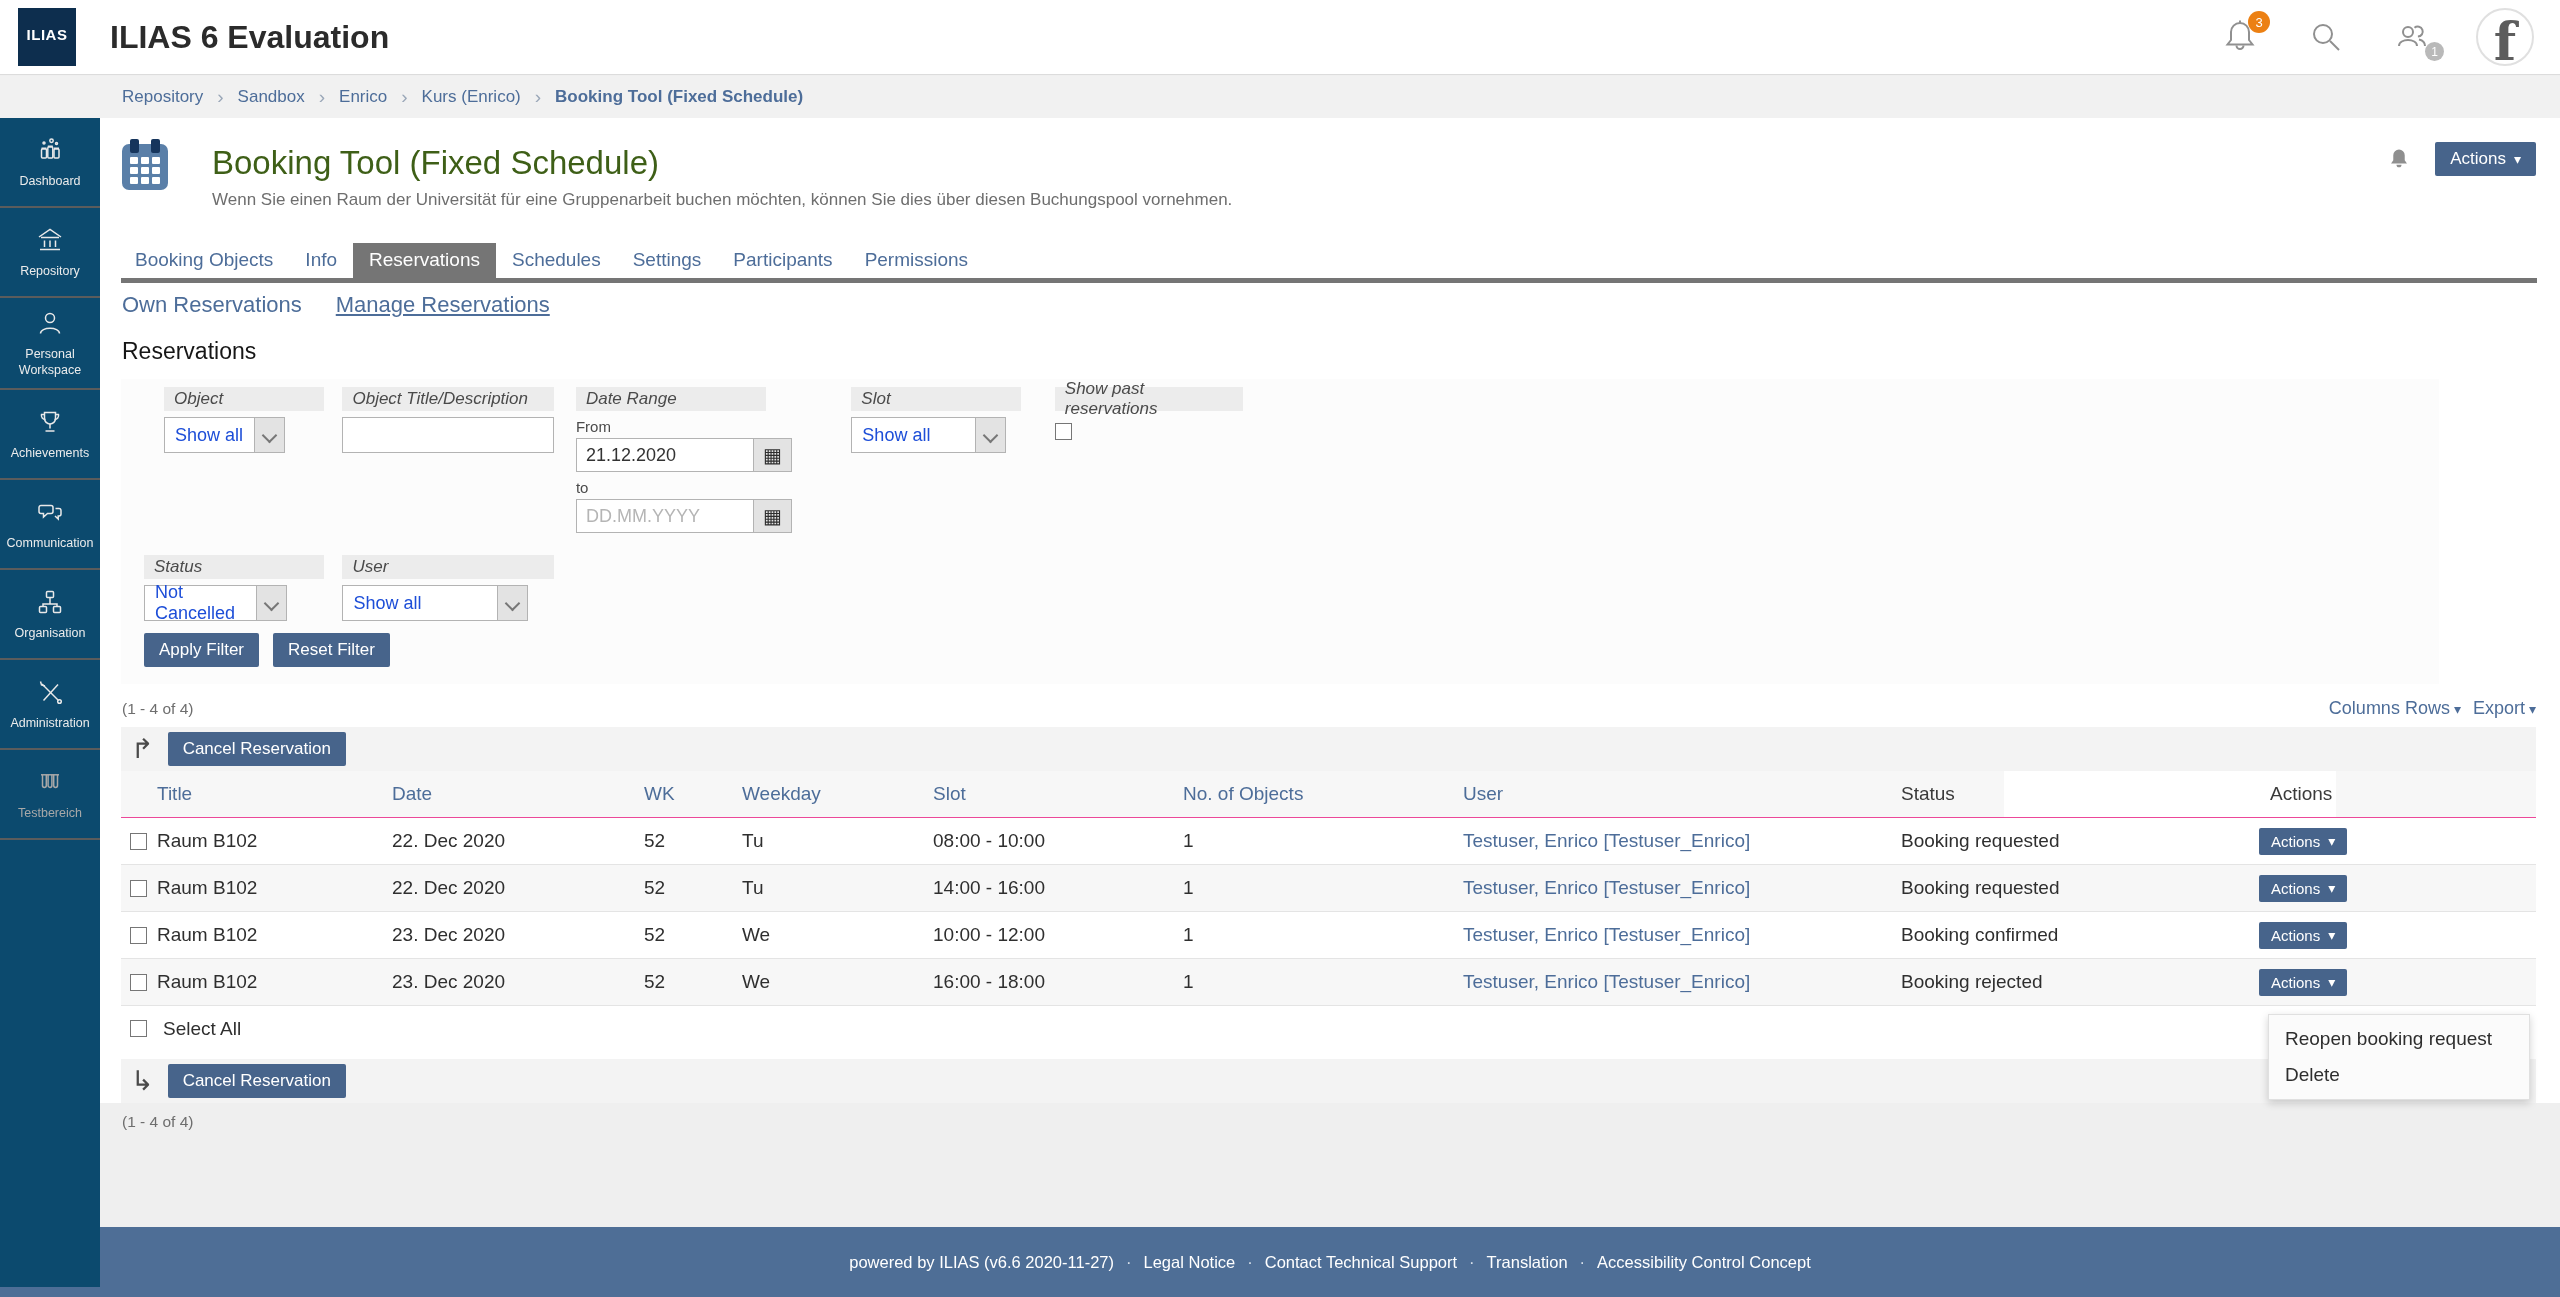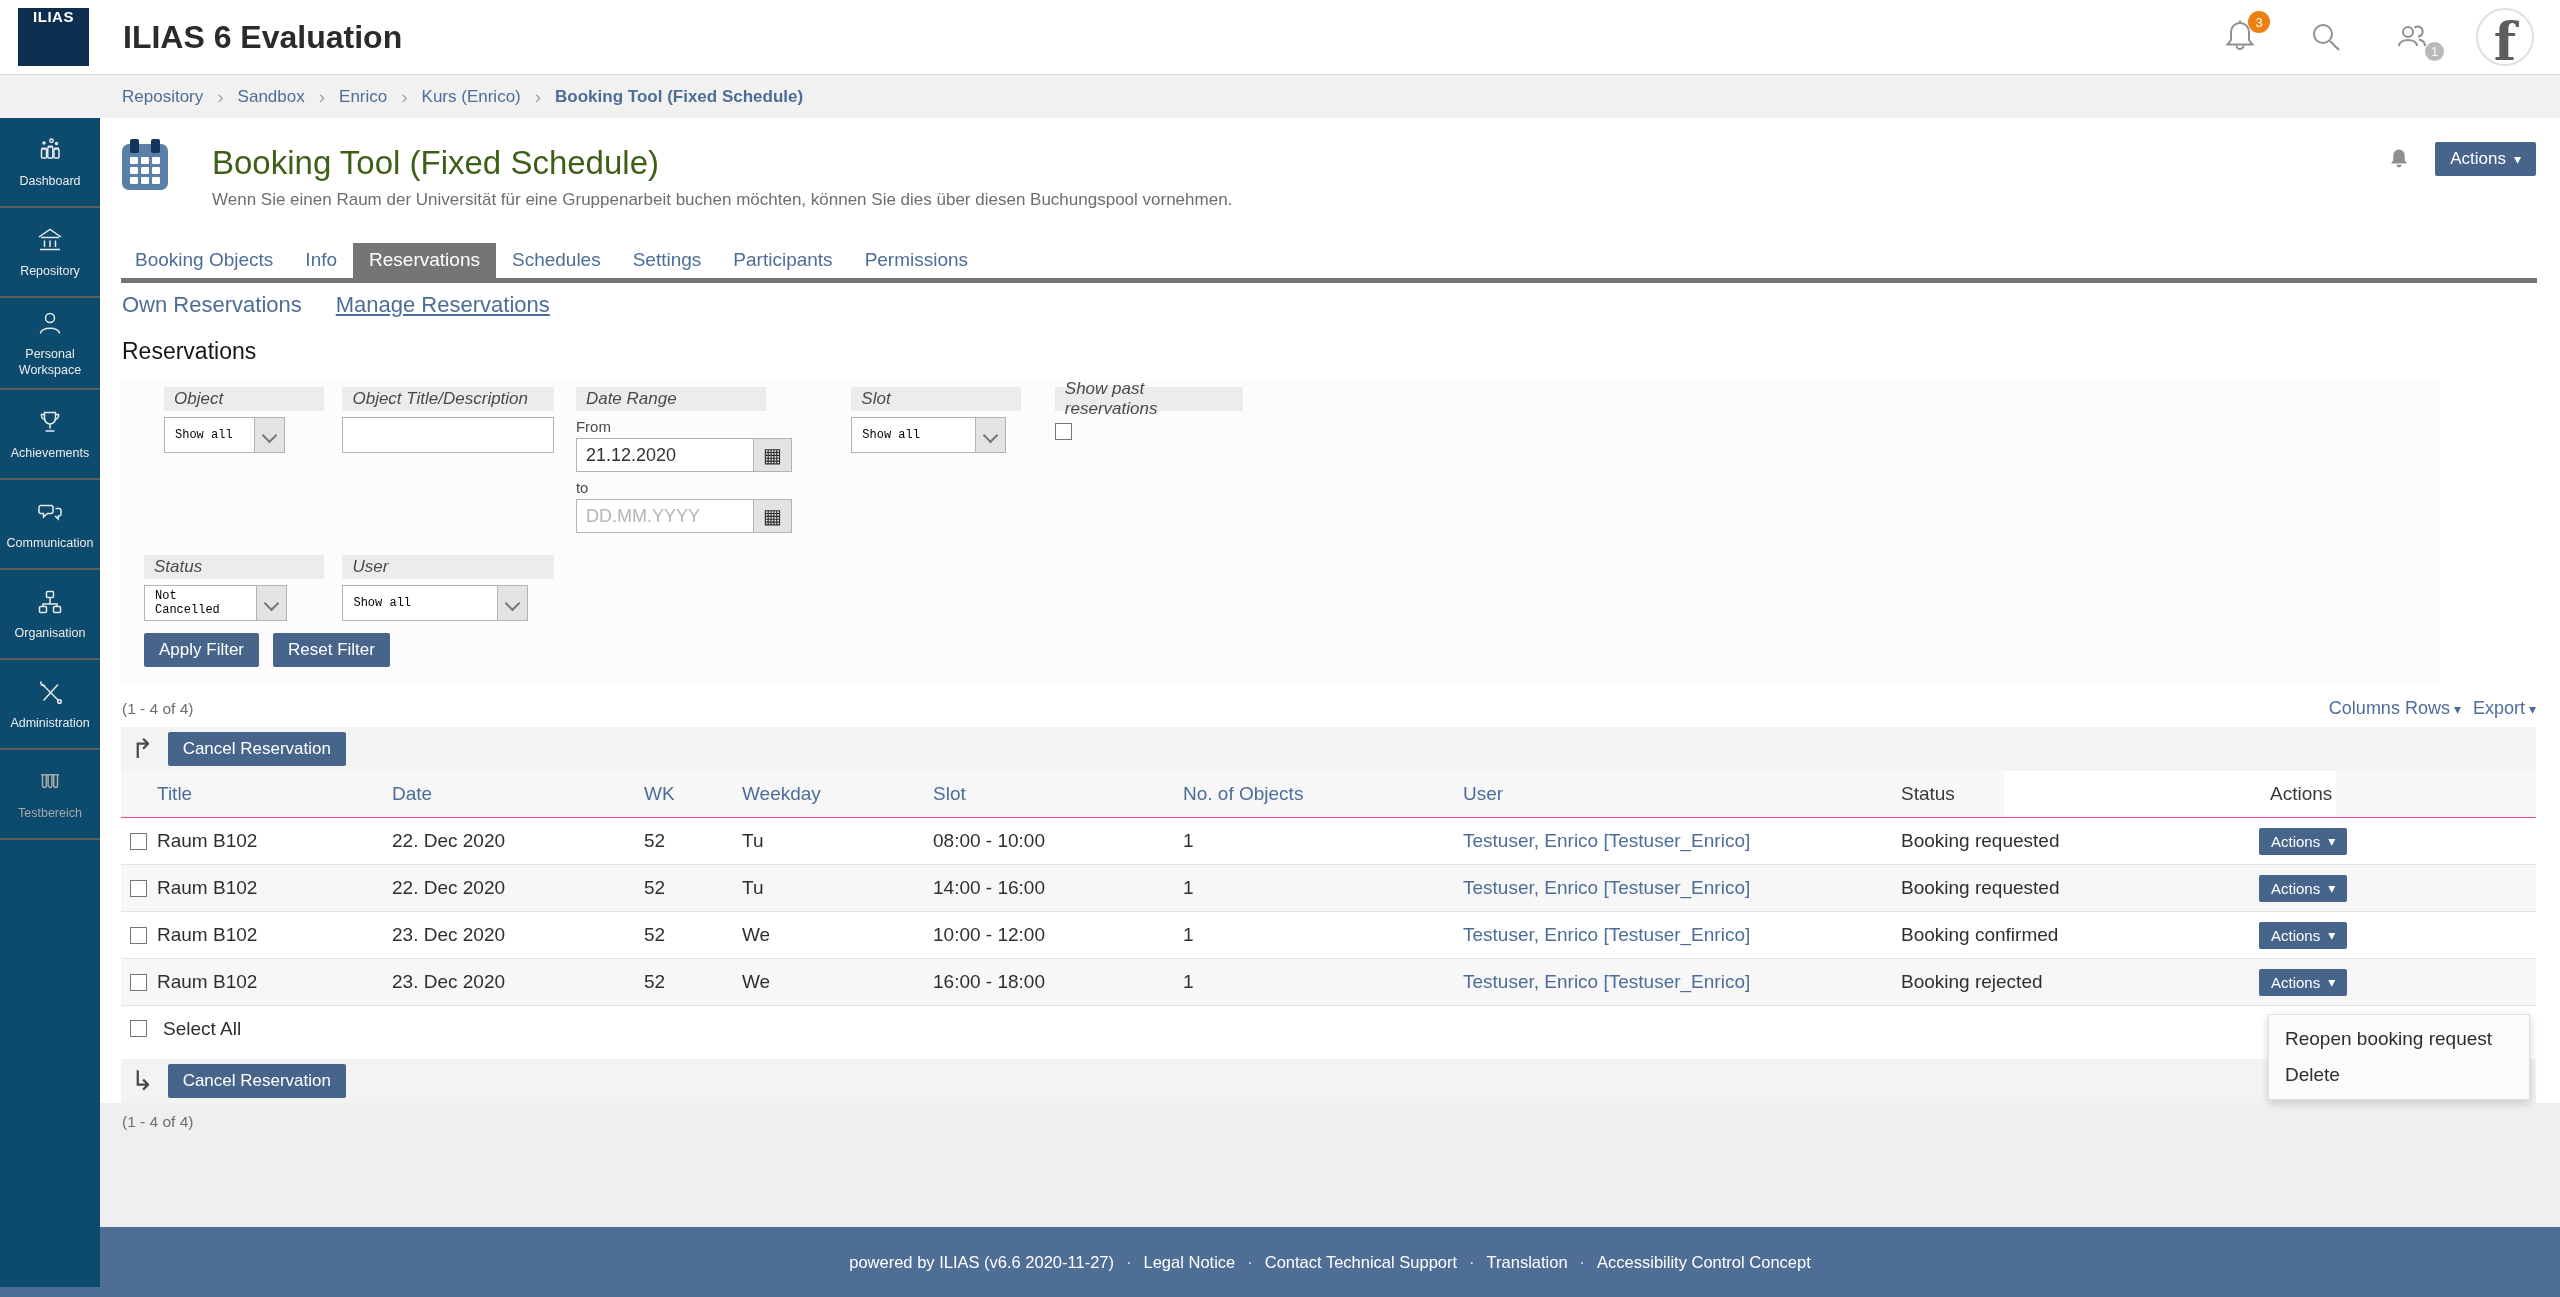--- a/index.html
+++ b/index.html
@@ -2,22 +2,22 @@
 <html><head>
 <meta charset="utf-8">
 <style>
   * { margin:0; padding:0; box-sizing:border-box; }
   html,body { width:2560px; height:1297px; overflow:hidden; background:#efefef;
     font-family:"Liberation Sans", sans-serif; color:#2f2f2f; }
 
   
   .topbar { position:absolute; top:0; left:0; width:2560px; height:75px; background:#fff;
     border-bottom:1px solid #dcdcdc; display:flex; align-items:center; z-index:30; }
-  .logo { width:71px; height:58px; background:#0d2e4e; margin-left:18px; display:flex;
-    align-items:flex-start; justify-content:center; padding-bottom:6px; }
+  .logo { width:58px; height:58px; background:#0d2e4e; margin-left:18px; display:flex;
+    align-items:center; justify-content:center; padding-bottom:6px; }
   .logo span { color:#fff; font-size:15px; font-weight:bold; letter-spacing:.5px; }
   .app-title { margin-left:34px; font-size:32px; font-weight:bold; color:#2b2b2b; }
   .top-icons { margin-left:auto; display:flex; align-items:center; gap:42px; padding-right:26px; }
   .tico { position:relative; width:44px; height:44px; cursor:pointer; }
   .badge { position:absolute; border-radius:50%; color:#fff; display:flex; align-items:center;
     justify-content:center; font-size:13px; }
   .badge.orange { width:22px; height:22px; background:#ec8013; top:-4px; right:-8px; }
   .badge.gray { width:19px; height:19px; background:#b9b9b9; bottom:-2px; right:-10px; font-size:12px; }
   .avatar { width:58px; height:58px; border-radius:50%; border:2px solid #e0e0e0; background:#fff;
     display:flex; align-items:center; justify-content:center; overflow:hidden; }
@@ -72,21 +72,21 @@
 
   .section-title { margin:20px 0 8px 22px; font-size:23px; color:#161616; font-weight:500; }
 
   
   .filter { margin:6px 121px 0 21px; background:#fcfcfc; padding:8px 0 17px 23px; }
   .fcol { display:inline-block; vertical-align:top; }
   .fstrip { background:#ececec; font-style:italic; font-size:17px; color:#4a4a4a; height:24px;
     display:flex; align-items:center; padding:0 10px; }
   .fctl { margin-top:6px; }
   .sel { display:flex; height:36px; border:1px solid #b3b3b3; background:#fff; cursor:pointer; }
-  .sel .val { flex:1; display:flex; align-items:center; padding:0 10px; font-size:12px; color:#000000;font-family:Liberation Mono, monospace; }
+  .sel .val { flex:1; display:flex; align-items:center; padding:0 10px; font-size:18px; color:#1d4ed8; }
   .sel .dd { width:30px; background:#e3e3e3; border-left:1px solid #b3b3b3; position:relative; }
   .sel .dd::after { content:""; position:absolute; left:9px; top:12px; width:9px; height:9px;
     border-right:2px solid #777; border-bottom:2px solid #777; transform:rotate(45deg); }
   .tin { height:36px; border:1px solid #b3b3b3; background:#fff; font-size:18px; padding:0 9px;
     font-family:inherit; color:#333; width:100%; }
   .datein { display:flex; height:34px; border:1px solid #b3b3b3; background:#fff; }
   .datein input { flex:1; border:none; outline:none; font-size:18px; padding:0 9px; font-family:inherit;
     color:#333; min-width:0; }
   .datein input::placeholder { color:#b5b5b5; }
   .datein .calbtn { width:38px; background:#e3e3e3; border-left:1px solid #b3b3b3; display:flex;

